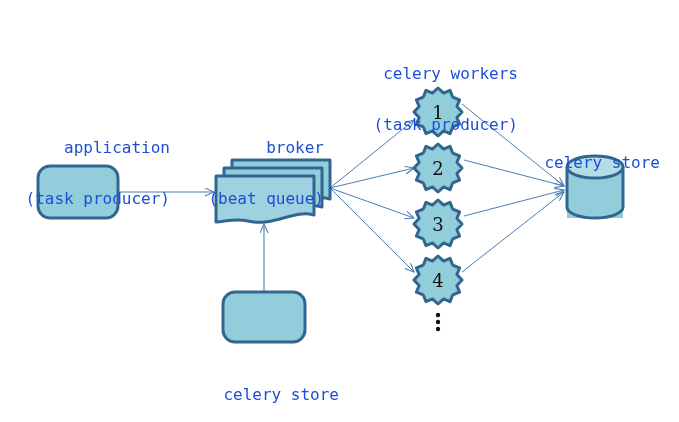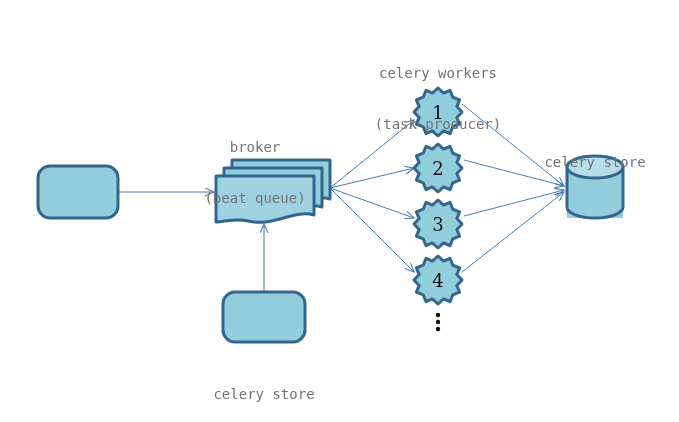--- a/index.html
+++ b/index.html
@@ -1,20 +1,20 @@
 <!DOCTYPE html>
 <html><head>
 <meta charset="utf-8">
 <style>
   html,body{margin:0;padding:0;background:#ffffff;}
   body{width:679px;height:422px;overflow:hidden;
        font-family:"DejaVu Sans Mono","Liberation Mono",monospace;}
   #canvas{position:relative;width:679px;height:422px;background:#ffffff;}
-  .lbl{position:absolute;color:#737373;font-size:14px;line-height:17px;
-       white-space:pre;text-align:center;font-family:"DejaVu Sans Mono","Liberation Mono",monospace;}
+  .lbl{position:absolute;color:#1d4ed8;font-size:16px;line-height:17px;
+       white-space:pre;text-align:right;font-family:"DejaVu Sans Mono","Liberation Mono",monospace;}
   .lbl span{display:block;}
   svg.layer{position:absolute;left:0;top:0;width:679px;height:422px;}
   .num{font-family:"DejaVu Serif","Liberation Serif",serif;font-size:18px;fill:#0d0d0d;}
 </style>
 </head>
 <body>
 
 <div id="canvas">
 
   <svg class="layer" viewBox="0 0 679 422">
@@ -100,22 +100,26 @@
 
     <g>
       <g clip-path="url(#cyl-clip)">
         <rect x="567" y="166" width="56" height="52" fill="#92cddc"></rect>
       </g>
       <path d="M567,167 L567,207 A28,11 0 0 0 623,207 L623,167" fill="#92cddc" stroke="#33668f" stroke-width="3" stroke-linejoin="round"></path>
       <ellipse cx="595" cy="167" rx="28" ry="11" fill="#b4dde8" stroke="#33668f" stroke-width="3"></ellipse>
     </g>
   </svg>
 
+  <div class="lbl" style="left:10px;top:105px;width:160px;">
+    <span>application</span>
+    <span>(task producer)</span>
+  </div>
 
-  <div class="lbl" style="left:180px;top:105px;width:150px;">
+  <div class="lbl" style="left:174px;top:105px;width:150px;">
     <span>broker</span>
     <span>(beat queue)</span>
   </div>
 
   <div class="lbl" style="left:189px;top:352px;width:150px;">
     <span>celery store</span>
     
   </div>
 
   <div class="lbl" style="left:358px;top:31px;width:160px;">

